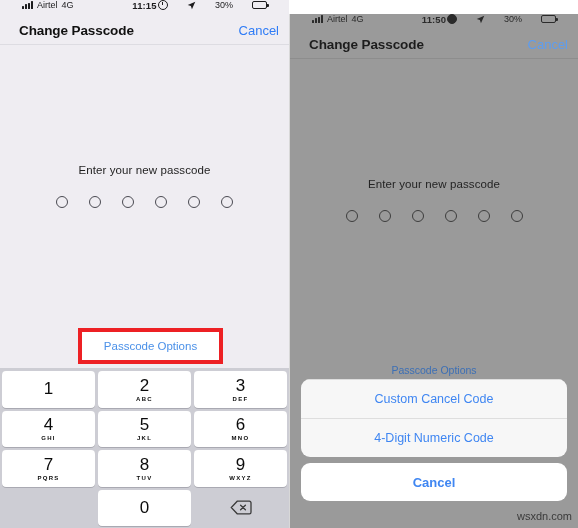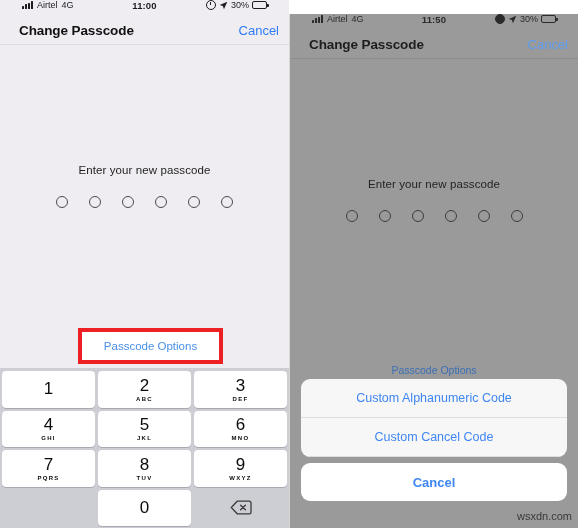--- a/index.html
+++ b/index.html
@@ -17,21 +17,21 @@
   .panel-left{left:0;width:289px;height:528px;background:#efedf2;}
   .panel-right{left:289px;top:14px;width:289px;height:514px;background:#9a9a9a;
                border-left:1px solid #d8d8d8;box-sizing:border-box;}
 
   
   .statusbar{position:absolute;left:0;top:0;width:100%;height:16px;
              display:flex;align-items:flex-start;box-sizing:border-box;
              padding:0 22px;font-size:9px;color:#1c1c1e;}
   .sb-left{display:flex;align-items:center;gap:4px;}
   .sb-center{position:absolute;left:0;right:0;text-align:center;font-size:9.5px;font-weight:600;letter-spacing:.1px;}
-  .sb-right{margin-left:auto;display:flex;align-items:center;gap:3px;position:relative;z-index:2;}
+  .sb-right{margin-left:auto;display:flex;align-items:center;gap:19px;position:relative;z-index:2;}
   .bars{display:flex;align-items:flex-end;gap:1px;height:8px;}
   .bars i{display:block;width:2px;background:#1c1c1e;border-radius:.5px;}
   .bars i:nth-child(1){height:3px;}
   .bars i:nth-child(2){height:5px;}
   .bars i:nth-child(3){height:6.5px;}
   .bars i:nth-child(4){height:8px;}
   .carrier{font-size:9px;font-weight:500;}
   .net{font-size:9px;font-weight:500;}
   .alarm{width:8px;height:8px;border:1.2px solid #1c1c1e;border-radius:50%;position:relative;}
   .alarm:after{content:"";position:absolute;left:3px;top:1.4px;width:1px;height:2.6px;background:#1c1c1e;}
@@ -112,21 +112,21 @@
       <div class="sb-left">
         <span class="bars">
             <i></i>
             <i></i>
             <i></i>
             <i></i>
           </span>
         <span class="carrier">Airtel</span>
         <span class="net">4G</span>
       </div>
-      <div class="sb-center">11:00</div>
+      <div class="sb-center">11:15</div>
       <div class="sb-right">
         <span class="alarm"></span>
         <svg width="9" height="9" viewBox="0 0 10 10">
           <path d="M9.2 0.8 L0.8 4.4 L4.3 5.6 L5.5 9.2 Z" fill="#1c1c1e"></path>
         </svg>
         <span class="pct">30%</span>
         <span class="batt"><span class="batt-fill" style="width:32%"></span></span>
       </div>
     </div>
 
@@ -251,24 +251,24 @@
         <span class="dot"></span>
         <span class="dot"></span>
         <span class="dot"></span>
       </div>
     </div>
 
     <div class="sheet-title">Passcode Options</div>
 
     <div class="sheet">
       <div class="sheet-group">
-        <div class="sheet-btn">Custom Alphanumeric Code</div>
         <div class="sheet-sep"></div>
         <div class="sheet-btn">Custom Cancel Code</div>
         <div class="sheet-sep"></div>
+        <div class="sheet-btn">4-Digit Numeric Code</div>
       </div>
       <div class="sheet-cancel">Cancel</div>
     </div>
 
     <div class="watermark">wsxdn.com</div>
   </div>
 
 </div>
 
 </body></html>

